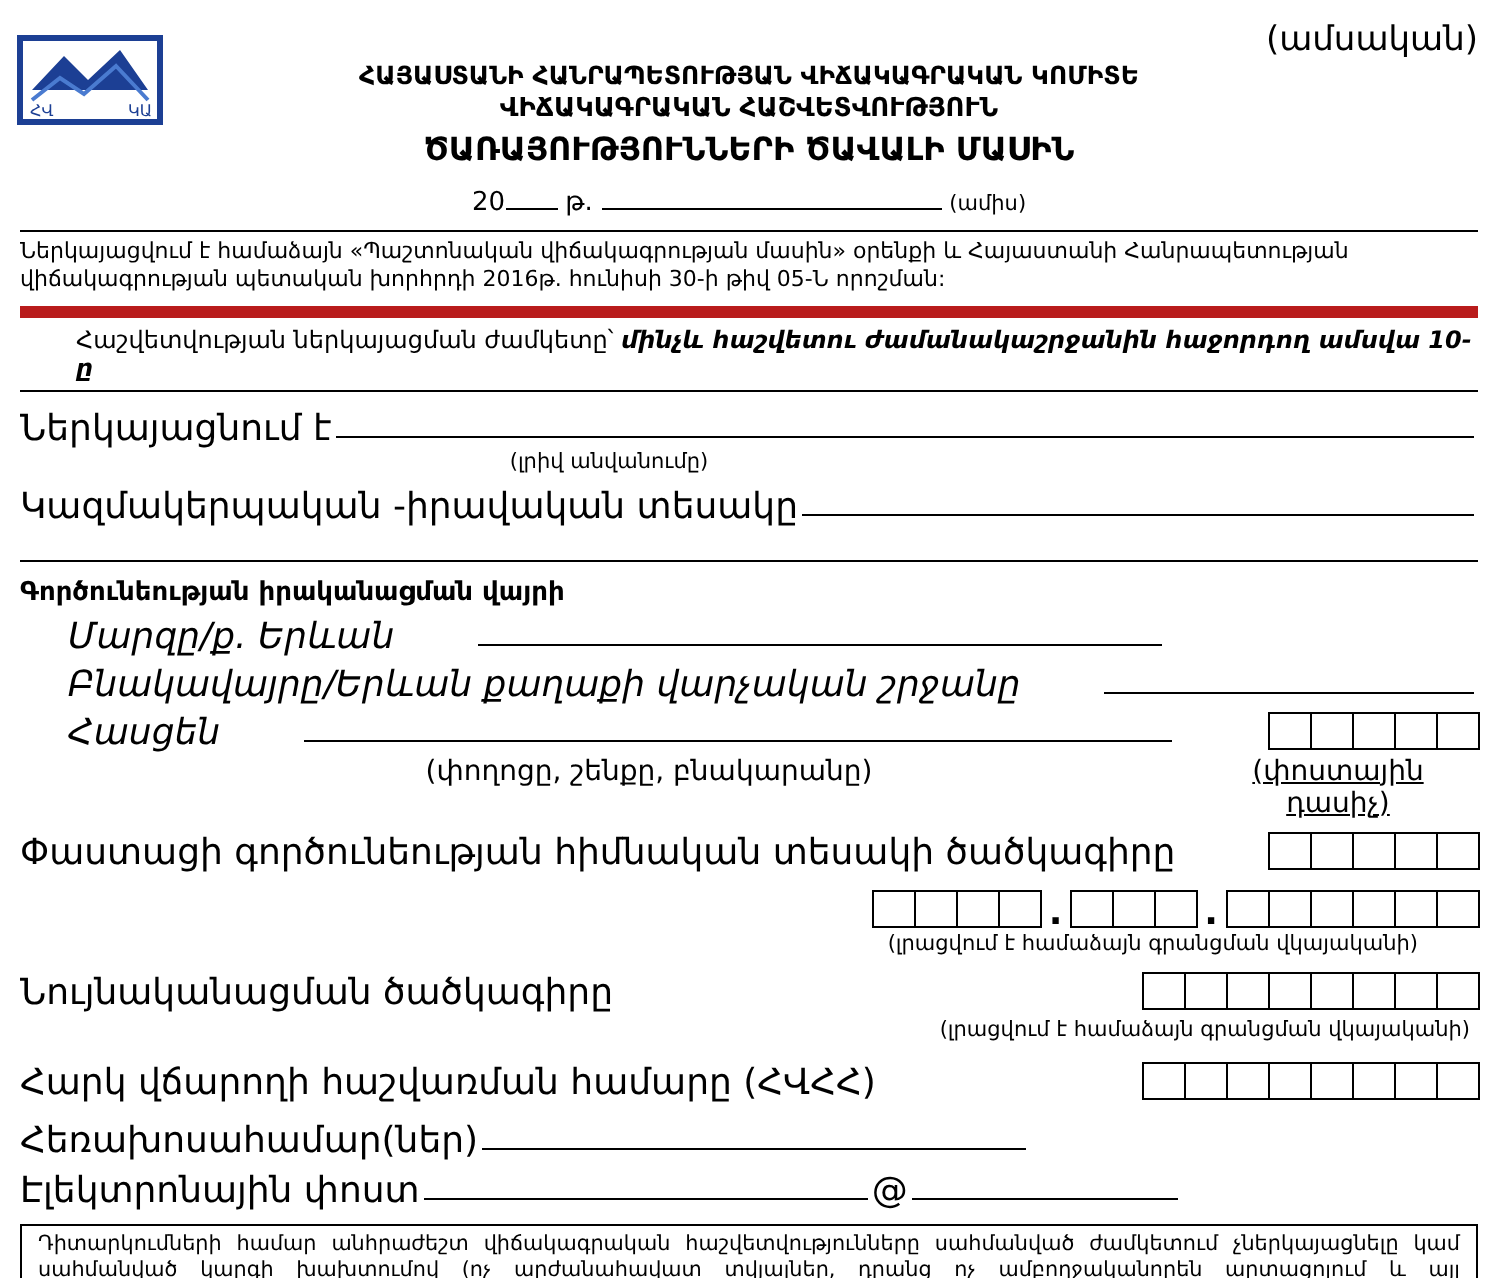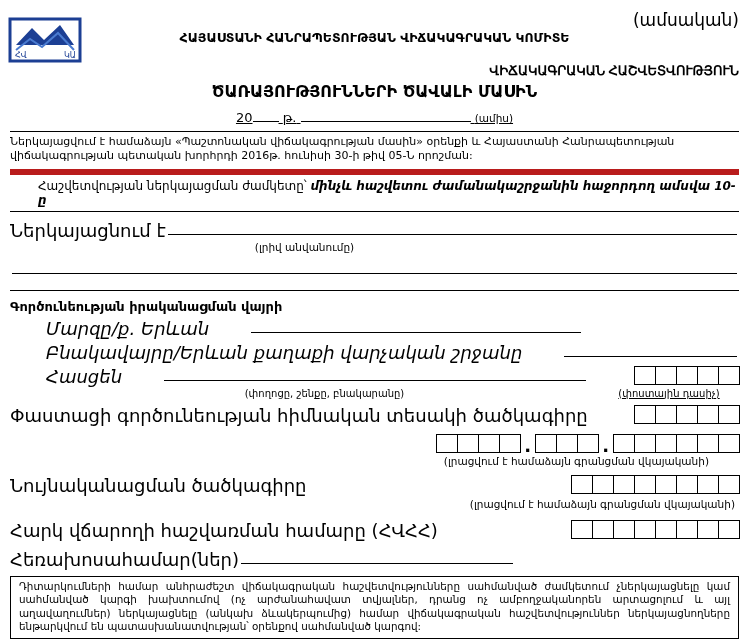--- a/index.html
+++ b/index.html
@@ -3,37 +3,37 @@
 <meta charset="utf-8">
 <style>
   html,body{margin:0;padding:0;background:#fff;}
   body{width:749px;height:639px;overflow:hidden;font-family:"DejaVu Sans",sans-serif;color:#000;}
   .page{position:relative;width:749px;height:639px;box-sizing:border-box;padding:6px 10px 0 10px;}
   .logo{position:absolute;left:8px;top:5px;width:74px;height:60px;margin-top:12px;}
   .form-code-block{position:absolute;right:10px;top:8px;text-align:right;}
   .form-code{font-weight:bold;font-size:14.5px;}
   .form-period{font-size:17px;margin-top:2px;}
   .org1{margin-top:24px;text-align:center;font-weight:bold;font-size:12.5px;}
-  .org2{margin-top:18px;text-align:right;font-weight:bold;font-size:13px;font-family:Liberation Serif, serif;}
+  .org2{margin-top:2px;text-align:center;font-weight:bold;font-size:13px;}
   .ftitle{margin-top:3px;text-align:center;font-weight:bold;font-size:16px;}
-  .date-row{margin-top:7px;text-align:center;font-size:13px;text-decoration:underline;}
+  .date-row{margin-top:7px;text-align:center;font-size:13px;}
   .blank{display:inline-block;border-bottom:1px solid #000;height:13px;vertical-align:baseline;}
   .w26{width:26px;} .w170{width:170px;}
   .hr{border-top:1px solid #000;margin-top:6px;}
   .legal-basis{font-size:11px;line-height:1.3;margin-top:3px;}
   .deadline{border-top:6px solid #b91c1c;border-bottom:1px solid #000;margin-top:5px;padding:4px 2px 4px 28px;font-size:12px;}
   .deadline b{font-style:italic;}
   .row{display:flex;align-items:flex-start;font-size:18px;}
   .fill{flex:1 1 auto;border-bottom:1px solid #000;height:14px;margin:0 2px;}
   .ffix{flex:0 0 auto;display:inline-block;border-bottom:1px solid #000;height:14px;margin:0 2px;}
   .fw275{width:272px;} .fw225{width:222px;} .fw135{width:133px;}
   .cap{font-size:10.5px;}
-  .caprow{display:flex;font-size:10px;margin-top:1px;}
+  .caprow{display:flex;font-size:14px;margin-top:1px;}
   .italic{font-style:italic;}
-  .indent{margin-left:36px;gap:40px;}
+  .indent{margin-left:24px;gap:40px;}
   .mr160{margin-right:158px;}
   .boxes{display:inline-flex;align-items:flex-end;margin-left:6px;}
   .grp{display:inline-flex;}
   .cell{box-sizing:border-box;width:22px;height:19px;border:1px solid #000;background:#fff;display:inline-block;margin-right:-1px;}
   .dot{margin:0 4px;font-weight:bold;line-height:14px;}
   .heading{font-weight:bold;font-size:13px;margin-top:8px;}
   .bottom-box{border:1px solid #000;margin-top:6px;}
   .banner{border-bottom:1px solid #000;text-align:center;font-weight:bold;font-size:11.8px;padding:4px 2px;}
   .legal-note{font-size:10.4px;line-height:1.3;text-align:justify;padding:3px 8px 4px 8px;}
   .mt8{margin-top:8px;} .mt6{margin-top:6px;} .mt4{margin-top:4px;} .mt2{margin-top:3px;} .mt10{margin-top:10px;}
@@ -78,20 +78,21 @@
     <span>Հաշվետվության ներկայացման ժամկետը՝ </span><b>մինչև հաշվետու ժամանակաշրջանին հաջորդող ամսվա 10-ը</b>
   </div>
 
   <div class="row mt8">
     <span>Ներկայացնում է</span>
     <span class="fill"></span>
   </div>
   <div class="cap" style="text-align:center;padding-right:140px;">(լրիվ անվանումը)</div>
 
   <div class="row mt6">
+    <span>Կազմակերպական -իրավական տեսակը</span>
     <span class="fill"></span>
   </div>
   <div class="full-line"></div>
 
   <div class="heading">Գործունեության իրականացման վայրի</div>
 
   <div class="row mt4 indent">
     <span class="italic">Մարզը/ք. Երևան</span>
     <span class="fill mr160"></span>
   </div>
@@ -187,18 +188,24 @@
         <span class="cell"></span>
         <span class="cell"></span>
       </span>
   </div>
 
   <div class="row mt8">
     <span>Հեռախոսահամար(ներ)</span>
     <span class="ffix fw275"></span>
   </div>
 
+  <div class="row mt4">
+    <span>Էլեկտրոնային փոստ</span>
+    <span class="ffix fw225"></span>
+    <span>@</span>
+    <span class="ffix fw135"></span>
+  </div>
 
   <div class="bottom-box">
     <div class="legal-note">Դիտարկումների համար անհրաժեշտ վիճակագրական հաշվետվությունները սահմանված ժամկետում չներկայացնելը կամ սահմանված կարգի խախտումով (ոչ արժանահավատ տվյալներ, դրանց ոչ ամբողջականորեն արտացոլում և այլ աղավաղումներ) ներկայացնելը (անկախ ձևակերպումից) համար վիճակագրական հաշվետվություններ ներկայացնողները ենթարկվում են պատասխանատվության՝ օրենքով սահմանված կարգով:</div>
   </div>
 
 </div>
 
 </body></html>

